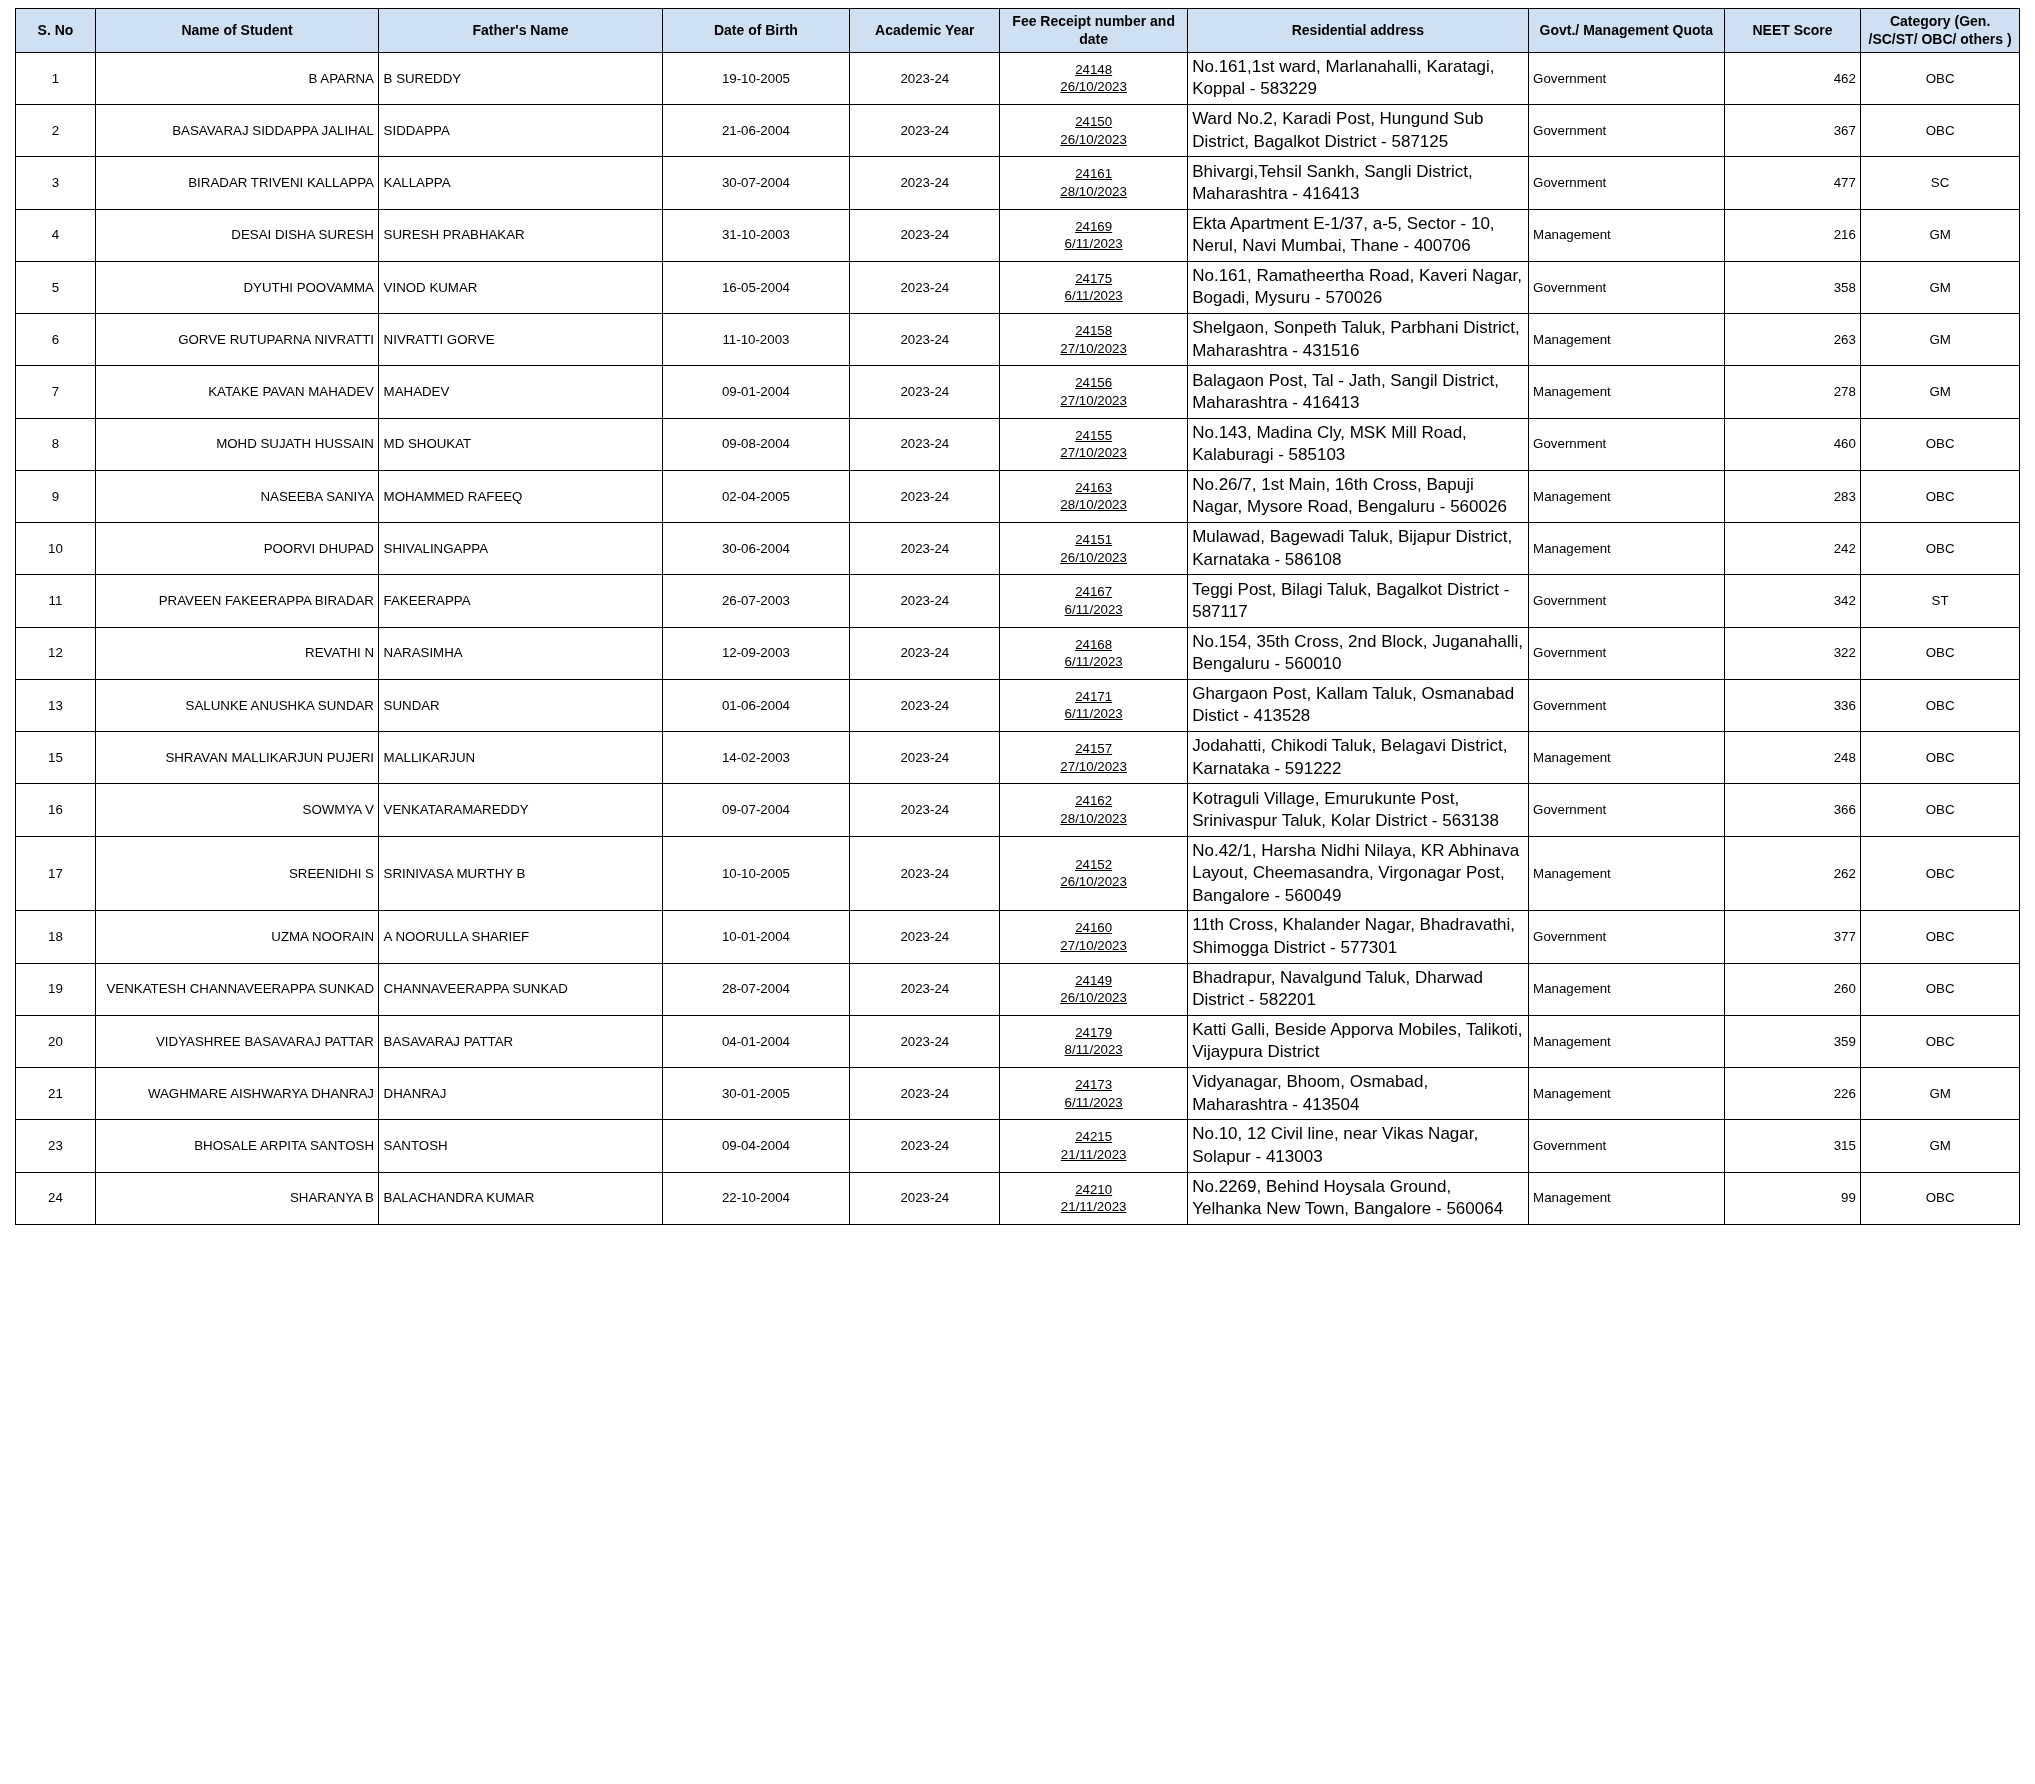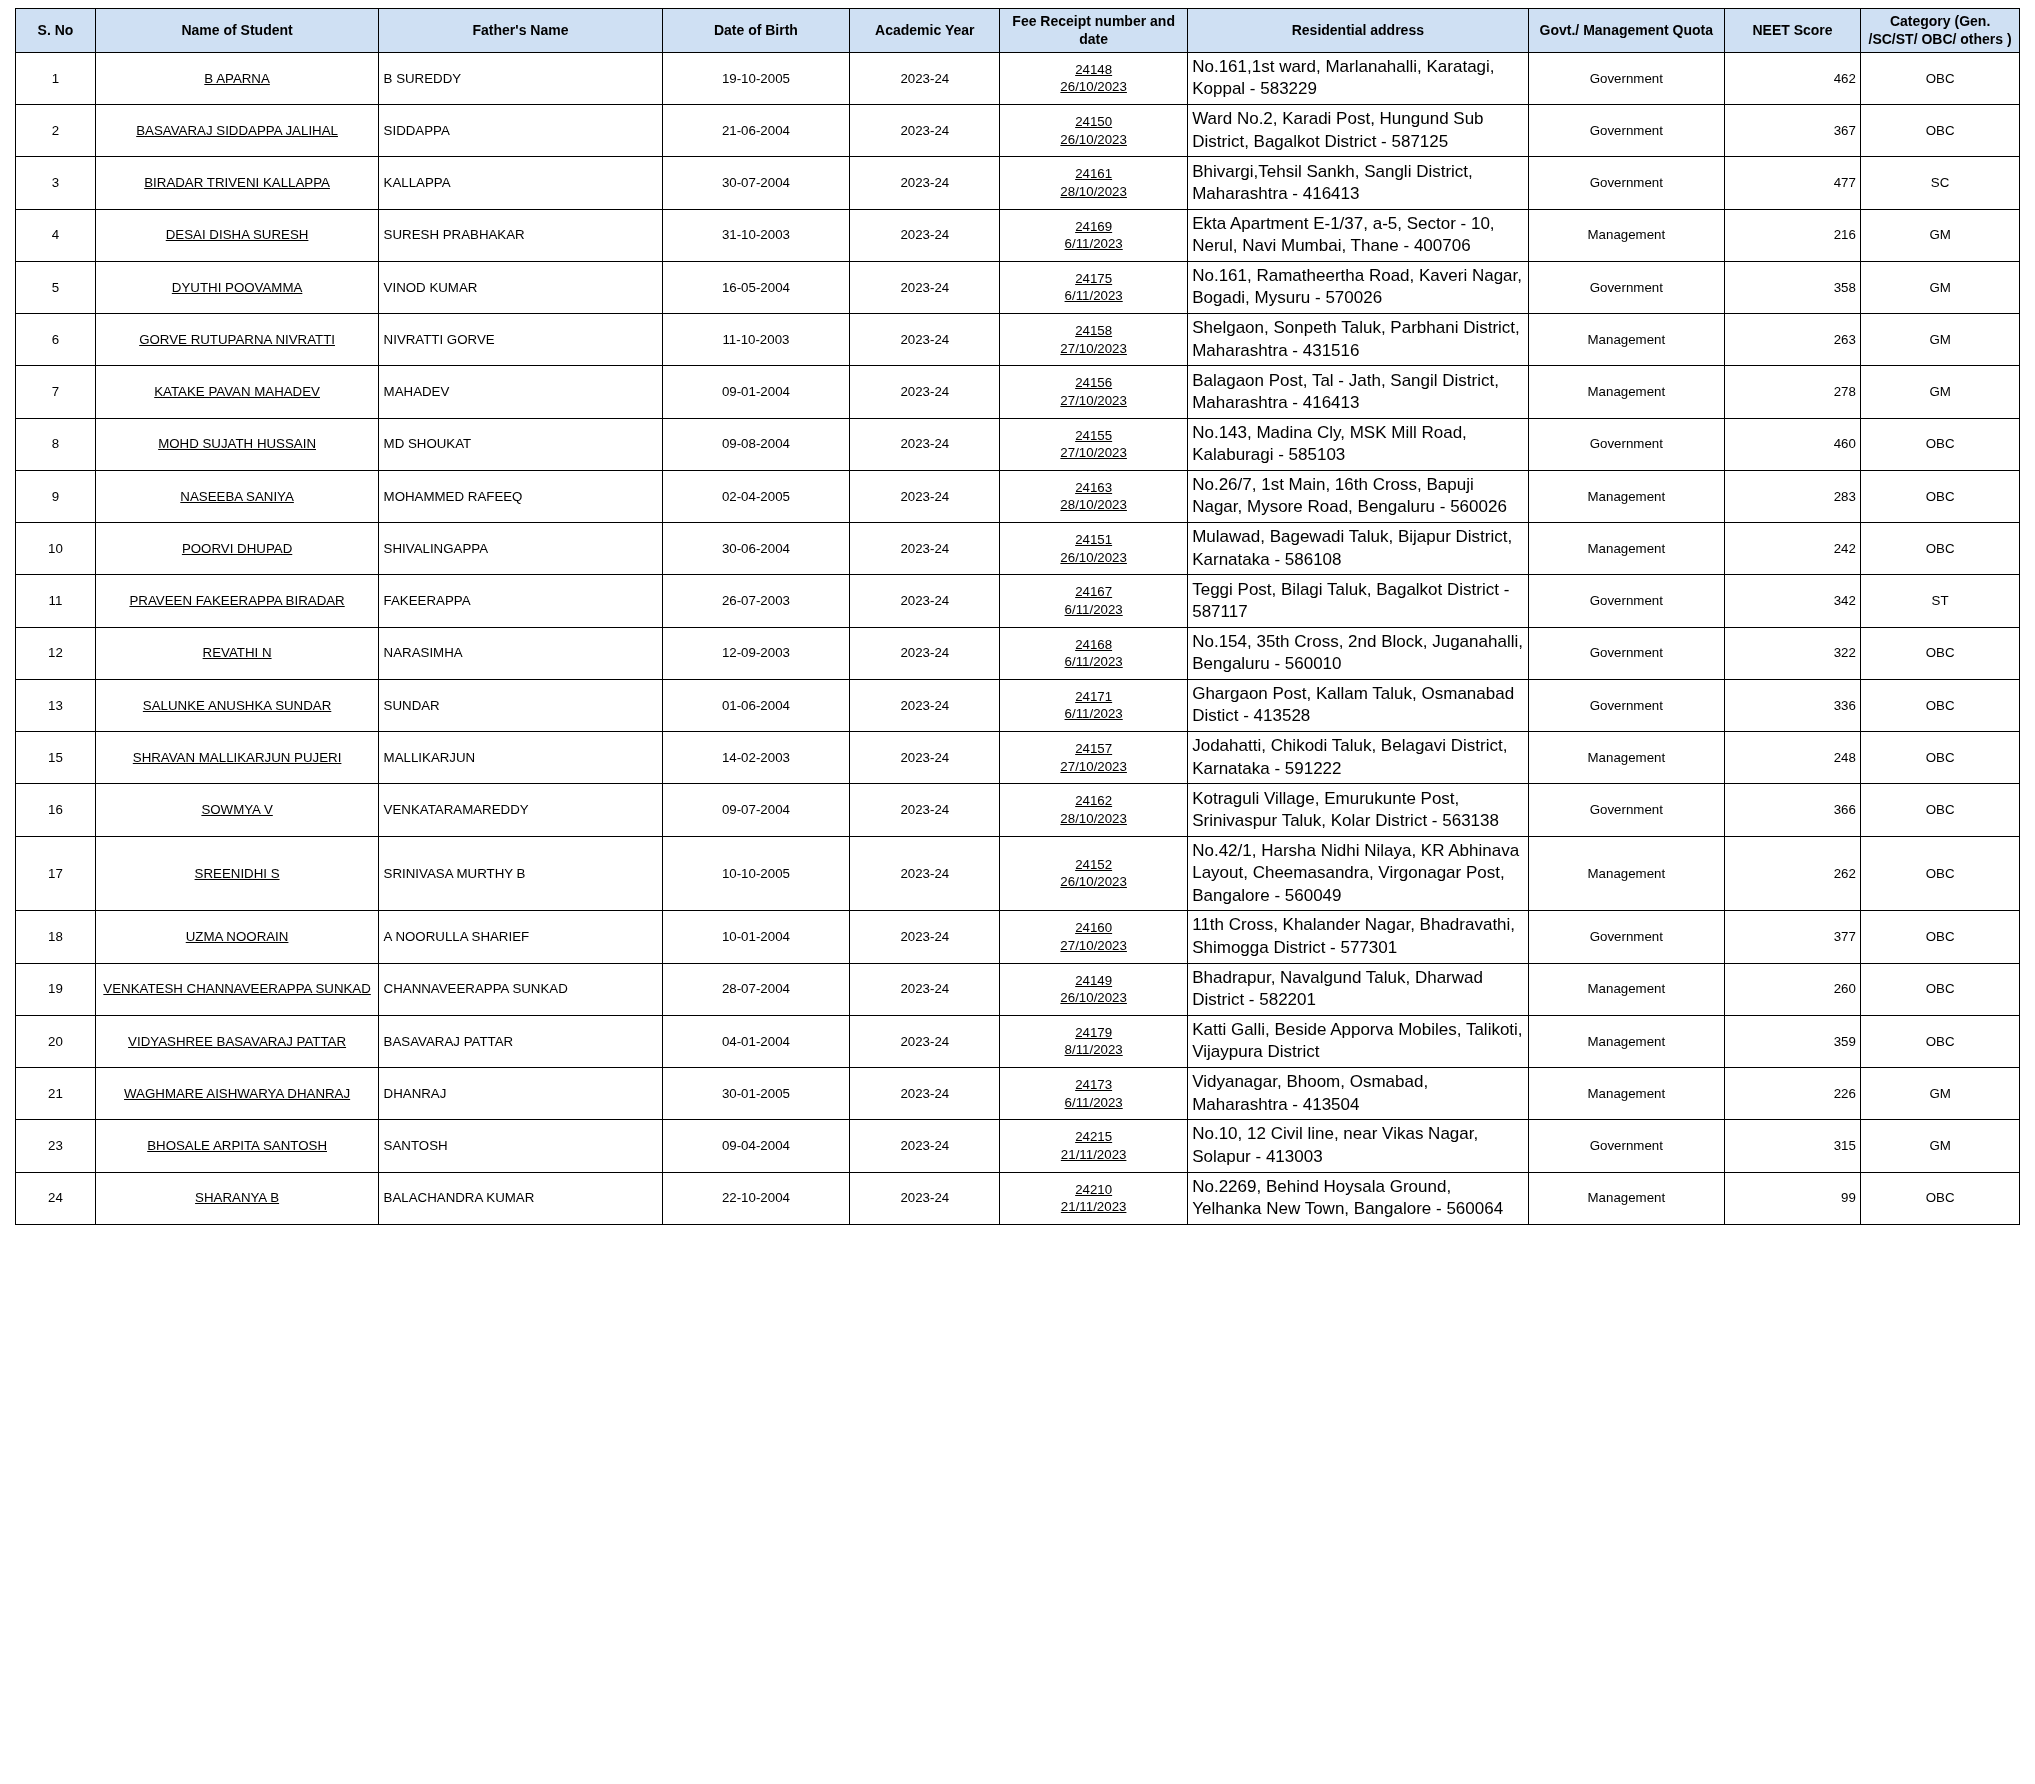--- a/index.html
+++ b/index.html
@@ -44,27 +44,27 @@
   col.c-father   { width: 266px; }
   col.c-dob      { width: 176px; }
   col.c-year     { width: 141px; }
   col.c-fee      { width: 176px; }
   col.c-addr     { width: 320px; }
   col.c-quota    { width: 184px; }
   col.c-neet     { width: 128px; }
   col.c-cat      { width: 149px; }
 
   td.sno      { text-align: center; }
-  td.name     { text-align: center; padding-left: 9.6px; text-decoration: underline; }
+  td.name     { text-align: right; padding-left: 9.6px; }
   td.father   { text-align: left; padding-left: 9.6px; }
   td.dob      { text-align: center; margin-top: 41px; }
   td.year     { text-align: center; }
   td.fee      { text-align: center; }
   td.addr     { text-align: left; padding-left: 7.5px; font-size: 17px; }
-  td.quota    { text-align: center; }
+  td.quota    { }
   td.neet     { text-align: right; margin-top: 14px; }
   td.cat      { text-align: center; }
 
   .fee-line { display: block; text-decoration: underline; }
 </style>
 </head>
 <body>
 
 <div class="sheet">
   <table class="student-table">

